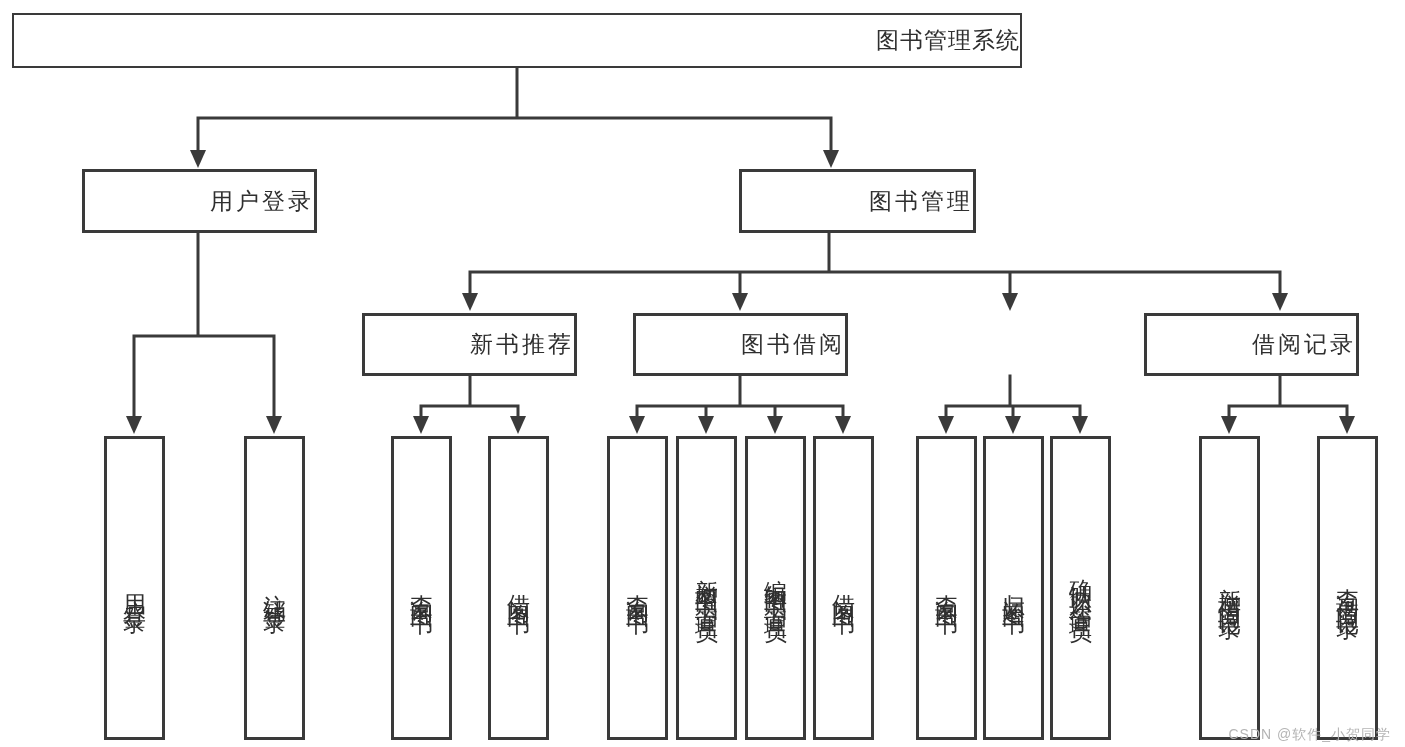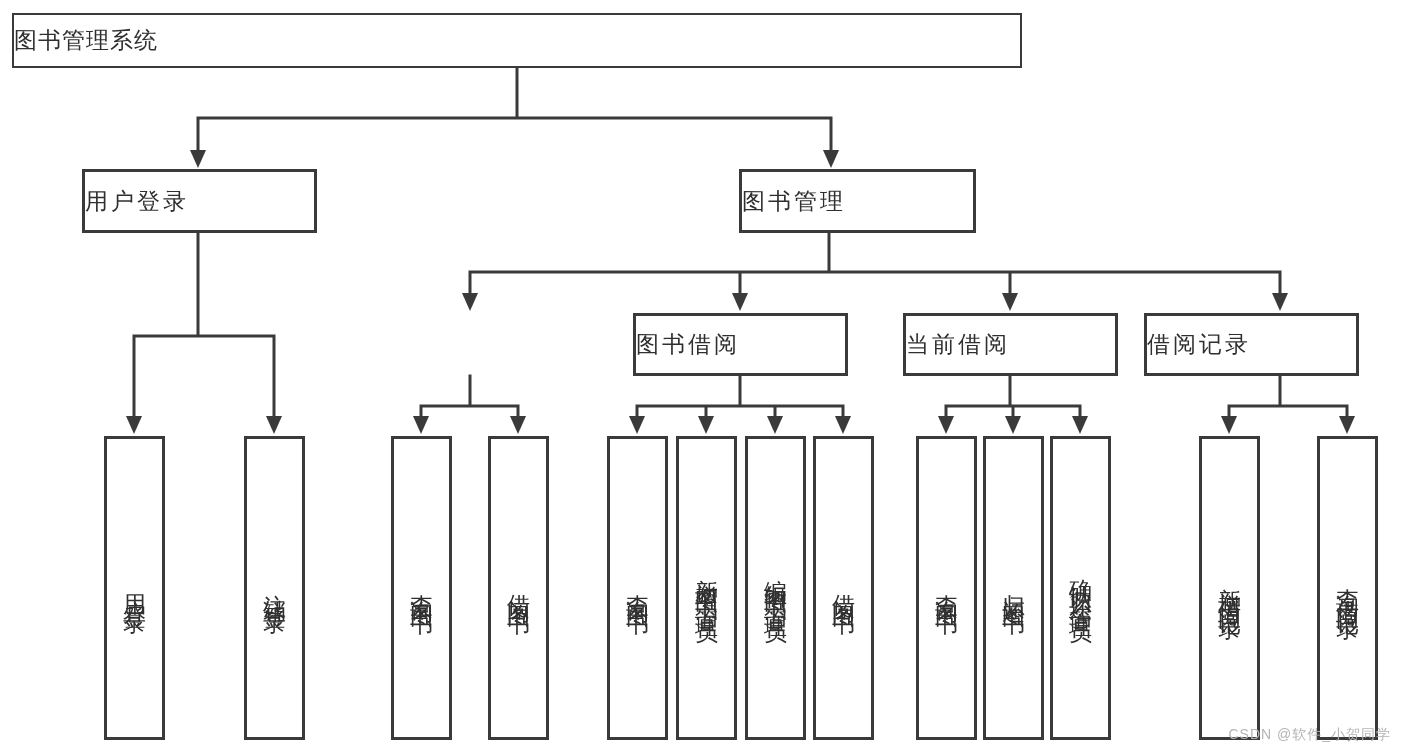--- a/index.html
+++ b/index.html
@@ -33,21 +33,21 @@
     stroke-linecap: square;
   }
   svg.connectors polygon { fill: currentColor; stroke: none; }
 
   .box {
     position: absolute;
     background: var(--background);
     border: 3px solid var(--line);
     display: flex;
     align-items: center;
-    justify-content: flex-start;
+    justify-content: flex-end;
     color: var(--text);
   }
   .root-box {
     left: 12px; top: 13px;
     width: 1010px; height: 55px;
     border-width: 2px;
   }
   .root-box .lbl { font-size: 23px; letter-spacing: 1px; }
 
   .l2-box { top: 169px; height: 64px; }
@@ -131,25 +131,25 @@
     <span class="lbl">图书管理系统</span>
   </div>
 
   <div class="box l2-box" style="left:82px;width:235px;">
     <span class="lbl">用户登录</span>
   </div>
   <div class="box l2-box" style="left:711px;width:237px;margin-left:28px;">
     <span class="lbl">图书管理</span>
   </div>
 
+  <div class="box l3-box" style="left:362px;">
+    <span class="lbl">新书推荐</span>
+  </div>
   <div class="box l3-box" style="left:633px;">
     <span class="lbl">图书借阅</span>
-  </div>
-  <div class="box l3-box" style="left:903px;">
-    <span class="lbl">当前借阅</span>
   </div>
   <div class="box l3-box" style="left:1144px;">
     <span class="lbl">借阅记录</span>
   </div>
 
   <div class="leaf" style="left:104px;">
     <span class="vlbl">用户登录</span>
   </div>
   <div class="leaf" style="left:244px;">
     <span class="vlbl">注销登录</span>

